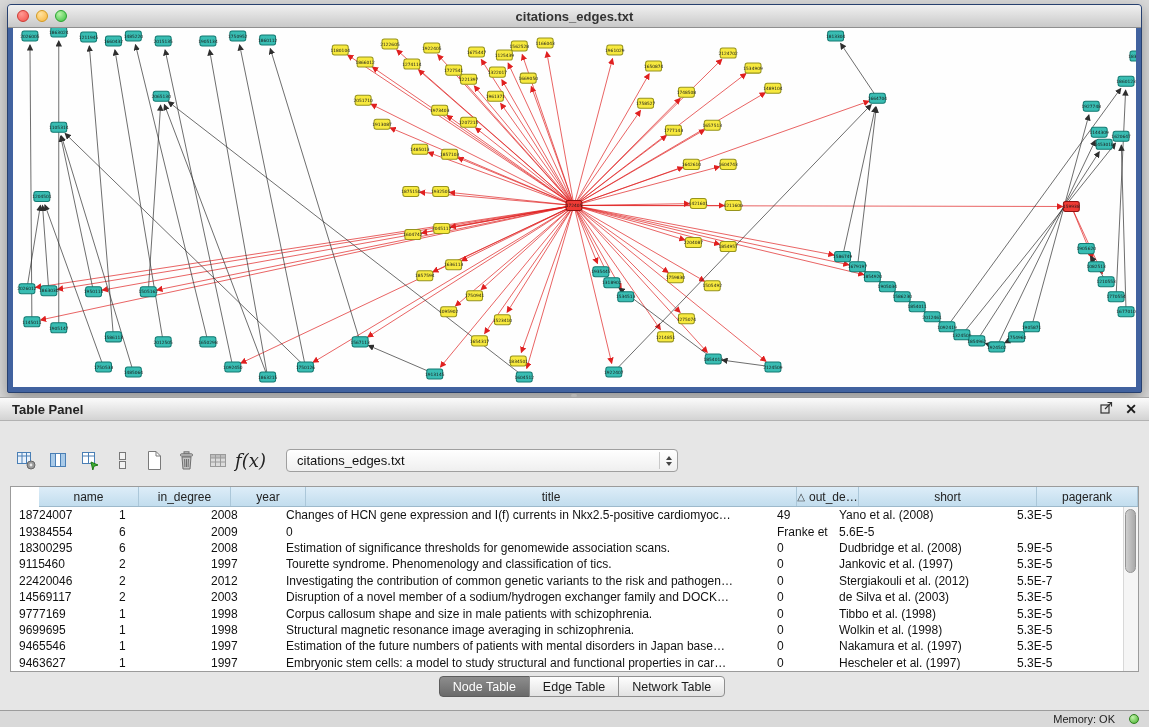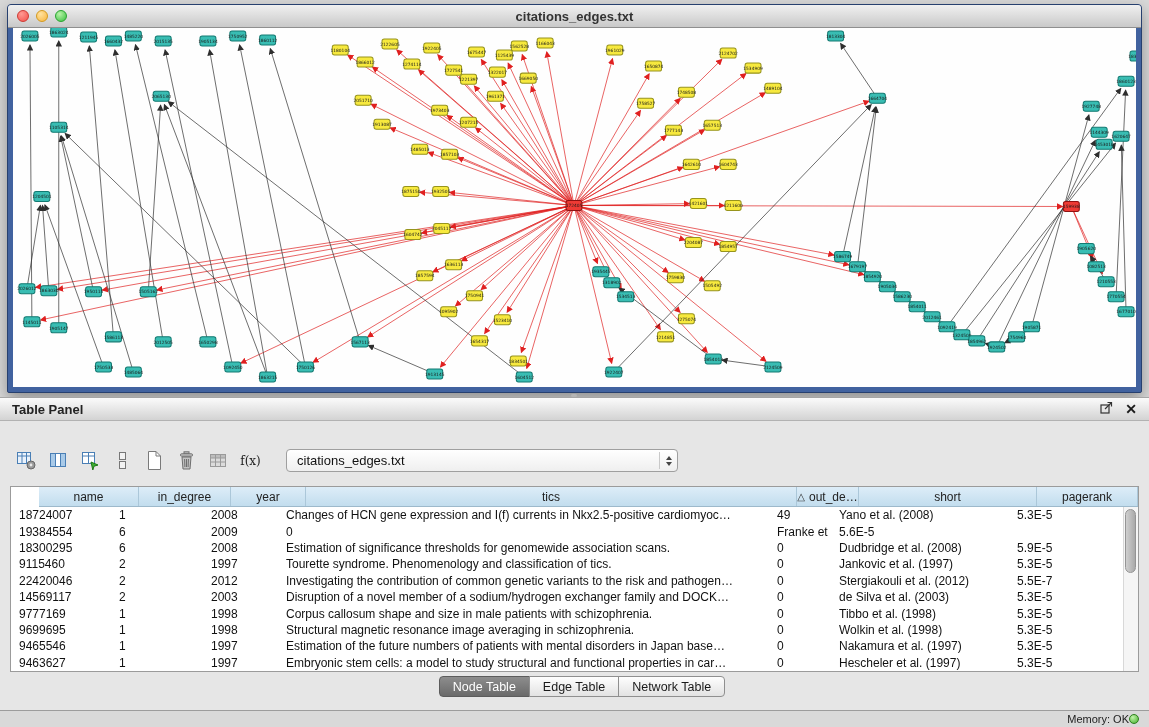--- a/index.html
+++ b/index.html
@@ -31,21 +31,21 @@
   .table-panel { position:absolute; top:397px; left:0; width:1149px; height:314px;
     background:#e6e6e6; border-top:1px solid #a6a6a6; border-bottom:1px solid #9c9c9c; }
   .panel-header { height:23px; background:linear-gradient(#fbfbfb,#d3d3d3);
     border-bottom:1px solid #b2b2b2; display:flex; align-items:center; padding:0 12px; }
   .panel-title { font-size:13px; color:#222;font-weight:bold; }
   .panel-header-icons { margin-left:auto; display:flex; gap:12px; align-items:center; }
   .panel-close { font-size:14px; font-weight:bold; color:#1a1a1a; line-height:1; cursor:default; }
 
   .toolbar { position:absolute; top:50px; left:14px; display:flex; align-items:center; gap:7px; }
   .tool-btn { width:25px; height:25px; display:flex; align-items:center; justify-content:center; }
-  .fx-label { font-family:"DejaVu Serif",serif; font-size:12px; color:#222; }
+  .fx-label { font-family:"DejaVu Serif",serif; font-style:italic; font-size:18px; color:#222; }
 
   .combo { margin-left:16px; width:392px; height:23px; background:linear-gradient(#ffffff,#efefef);
     border:1px solid #9f9f9f; border-radius:4px; display:flex; align-items:center;
     padding:0 5px 0 10px; font-size:13px; color:#111; }
   .combo-stepper { margin-left:auto; display:flex; flex-direction:column; align-items:center;
     justify-content:center; padding-left:6px; border-left:1px solid #c9c9c9; height:17px; }
   .arr-up { width:0; height:0; border-left:3.5px solid transparent; border-right:3.5px solid transparent;
     border-bottom:4.5px solid #444; margin-bottom:2px; }
   .arr-dn { width:0; height:0; border-left:3.5px solid transparent; border-right:3.5px solid transparent;
     border-top:4.5px solid #444; }
@@ -66,21 +66,21 @@
     background:linear-gradient(90deg,#cfcfcf,#a9a9a9); border:1px solid #949494; border-radius:6px; }
 
   .tabs { position:absolute; top:278px; left:0; width:100%; display:flex; justify-content:center; }
   .tab { height:21px; padding:0 13px; font-size:12.5px; display:flex; align-items:center;
     border:1px solid #8f8f8f; background:linear-gradient(#fefefe,#e2e2e2); color:#1a1a1a; margin-left:-1px; }
   .tab:first-child { border-radius:4px 0 0 4px; margin-left:0; }
   .tab:last-child { border-radius:0 4px 4px 0; }
   .tab.active { background:linear-gradient(#8d8d8d,#6a6a6a); color:#fff; border-color:#5c5c5c;margin-left:15px; }
 
   .status-bar { position:absolute; top:711px; left:0; width:1149px; height:16px;
-    display:flex; align-items:center; justify-content:flex-end; gap:0; padding-right:10px;
+    display:flex; align-items:center; justify-content:flex-end; gap:14px; padding-right:10px;
     font-size:11px; color:#222; }
   .mem-dot { width:10px; height:10px; border-radius:50%;
     background:radial-gradient(circle at 35% 30%,#c2f3ab,#44b02a); border:1px solid #2d7f1d; }
 </style>
 </head>
 <body>
 
 <div class="graph-window">
   <div class="titlebar">
     <div class="traffic">
@@ -769,21 +769,21 @@
         <div class="th">
           <span>name</span>
         </div>
         <div class="th">
           <span>in_degree</span>
         </div>
         <div class="th">
           <span>year</span>
         </div>
         <div class="th">
-          <span>tics</span>
+          <span>title</span>
         </div>
         <div class="th">
           <span class="sort">△</span>
           <span>out_de…</span>
         </div>
         <div class="th">
           <span>short</span>
         </div>
         <div class="th">
           <span>pagerank</span>

